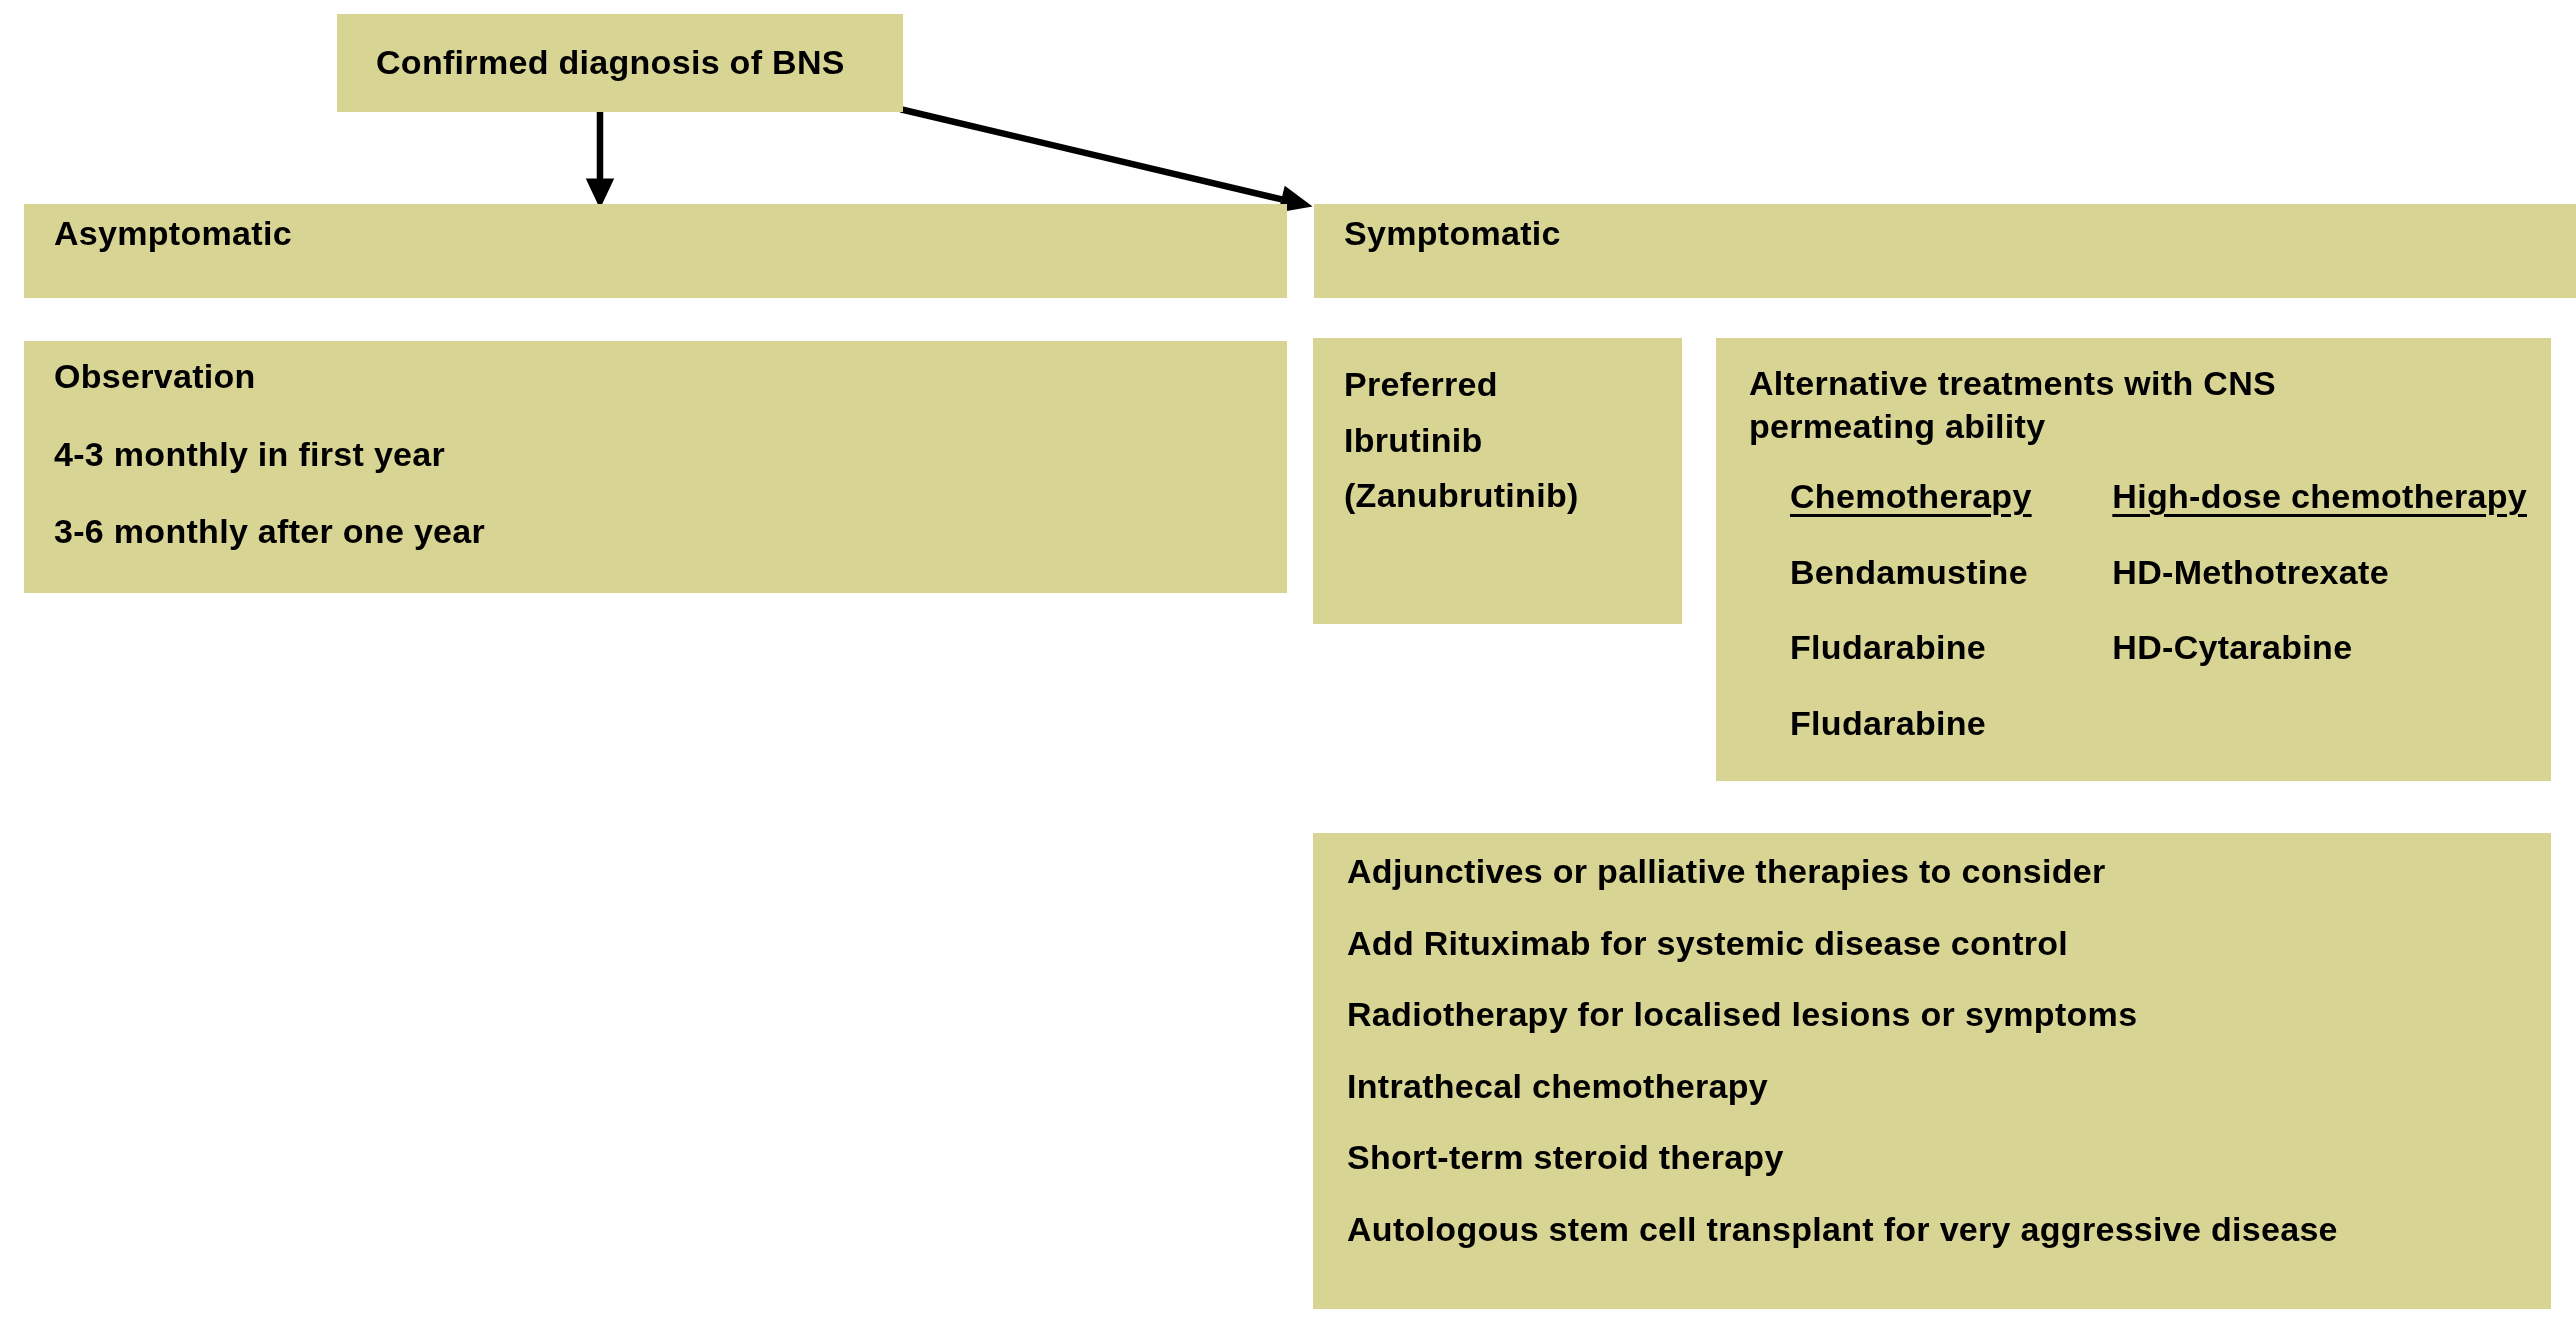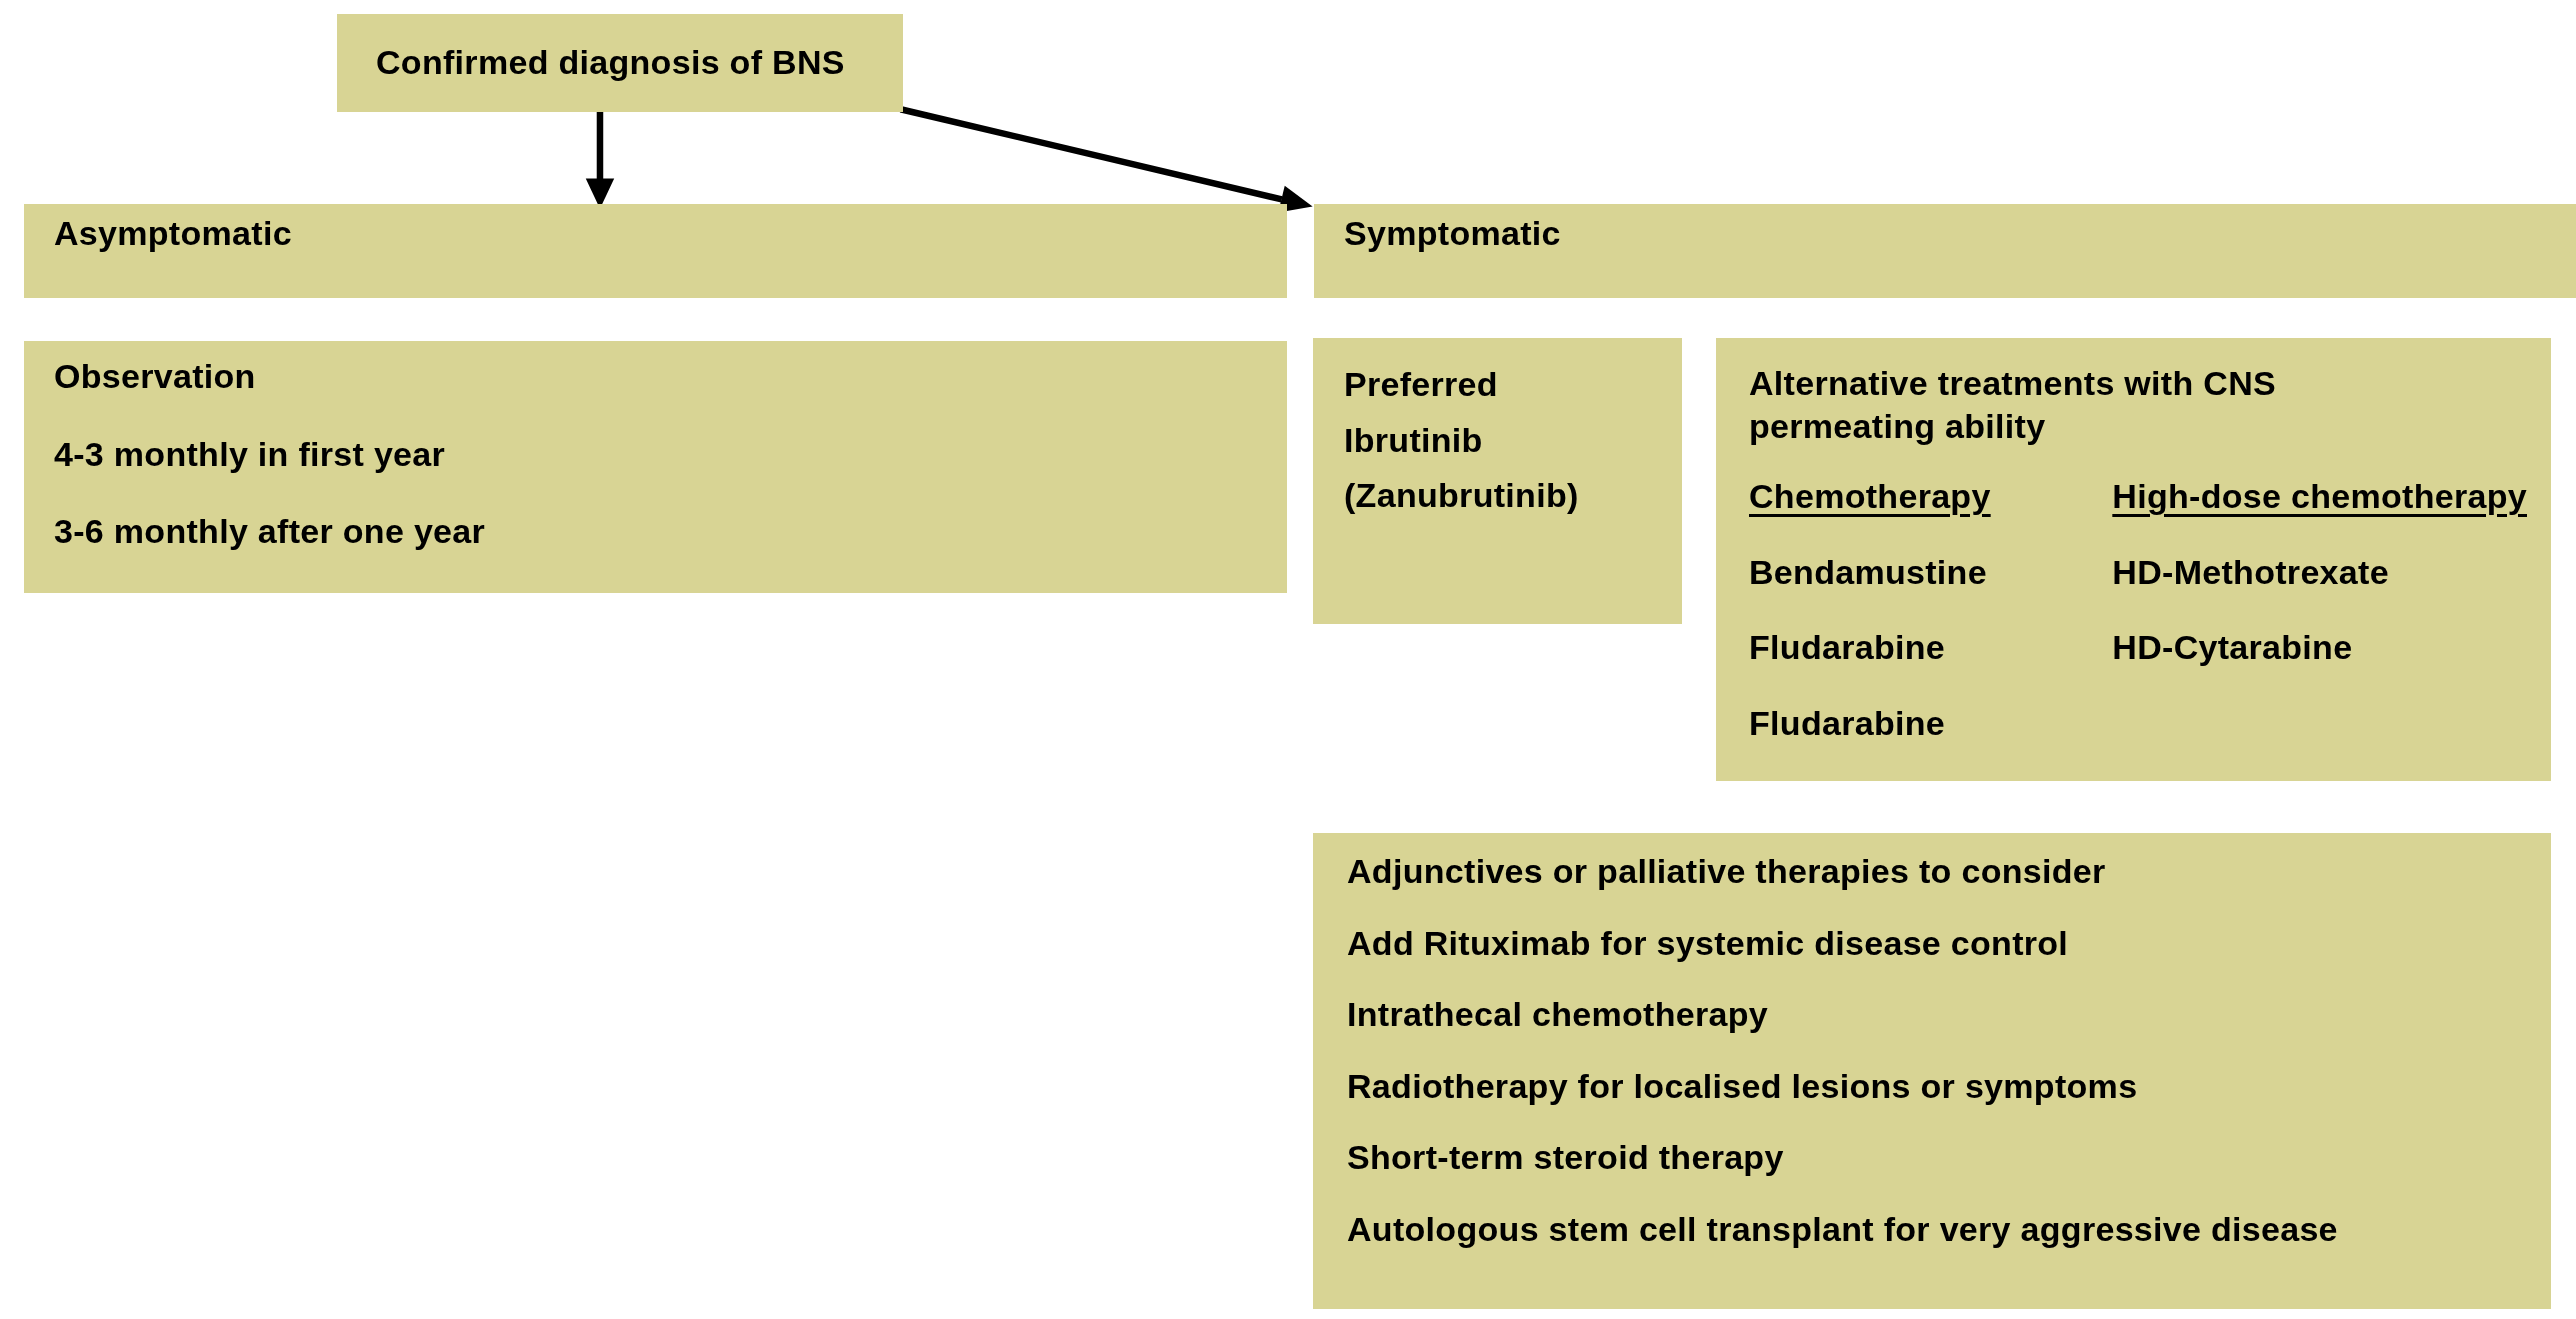--- a/index.html
+++ b/index.html
@@ -50,21 +50,21 @@
   .alt-box{
     left:1716px; top:338px; width:835px; height:443px;
     padding:24px 24px 0 33px;
   }
   .alt-heading{
     display:block;
     max-width:652px;
     line-height:43px;
   }
   .alt-cols{ display:flex; margin-top:34px; }
-  .alt-col{ display:flex; flex-direction:column; gap:47px; }
+  .alt-col{ display:flex; flex-direction:column; gap:47px;margin-left:41px; }
   .alt-col-1{ width:382px; }
   .adj-box{
     left:1313px; top:833px; width:1238px; height:476px;
     padding:24px 24px 0 34px; gap:43px;
   }
   .underlined{
     text-decoration:underline;
     text-decoration-thickness:3px;
     text-underline-offset:6px;
   }
@@ -123,18 +123,18 @@
       <span class="line-item"><span class="underlined">High-dose chemotherapy</span></span>
       <span class="line-item">HD-Methotrexate</span>
       <span class="line-item">HD-Cytarabine</span>
     </div>
   </div>
 </div>
 
 <div class="node stack adj-box">
   <span class="line-item">Adjunctives or palliative therapies to consider</span>
   <span class="line-item">Add Rituximab for systemic disease control</span>
+  <span class="line-item">Radiotherapy for localised lesions or symptoms</span>
   <span class="line-item">Intrathecal chemotherapy</span>
-  <span class="line-item">Radiotherapy for localised lesions or symptoms</span>
   <span class="line-item">Short-term steroid therapy</span>
   <span class="line-item">Autologous stem cell transplant for very aggressive disease</span>
 </div>
 
 
 </body></html>

